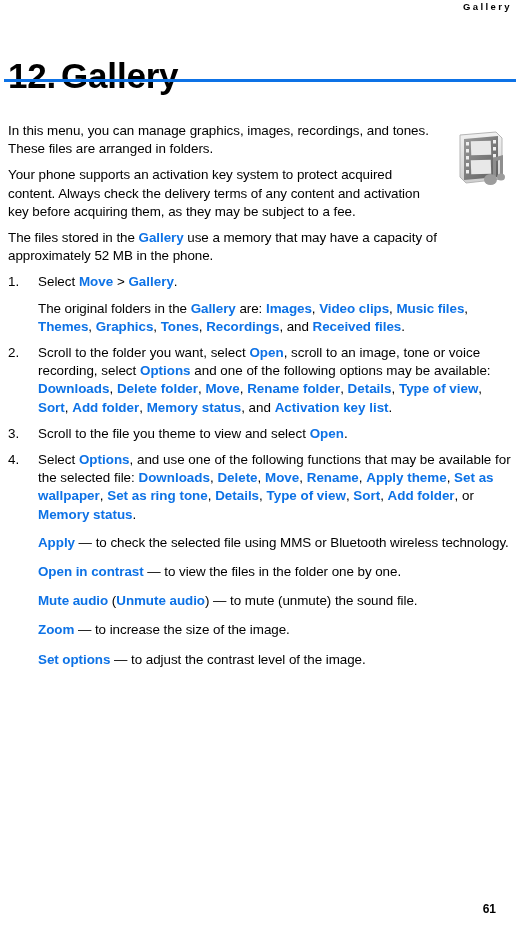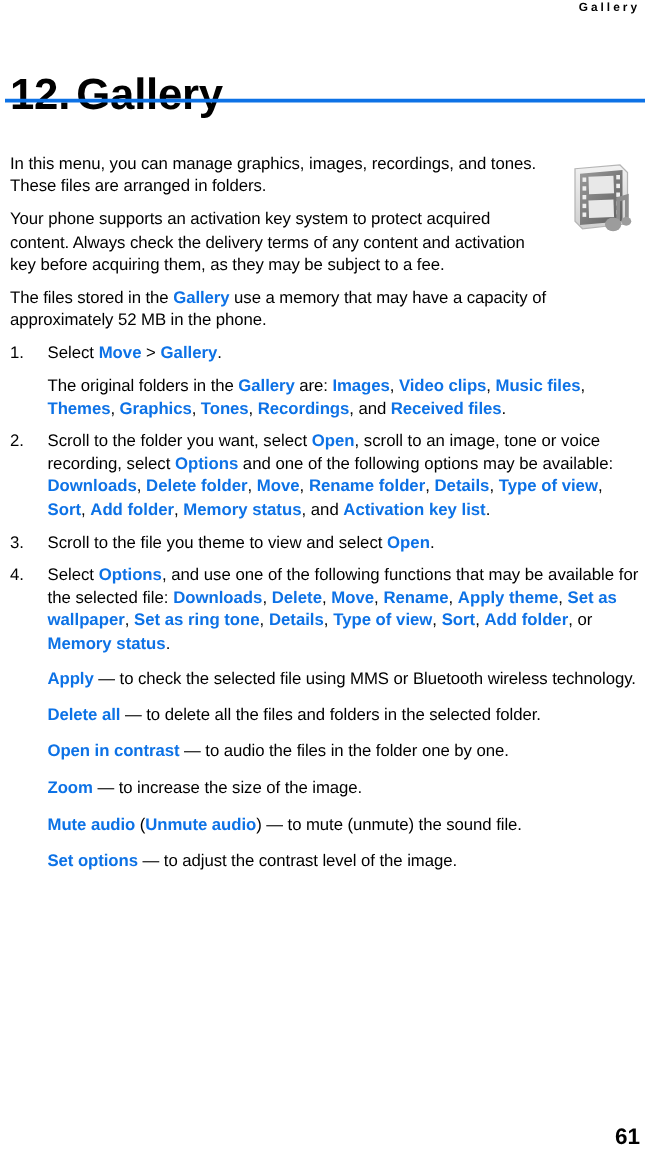--- a/index.html
+++ b/index.html
@@ -110,22 +110,22 @@
   }
 
   
   .opt-list { padding-left: 30px; margin-top: 10px; }
   .opt-list .opt { margin-bottom: 11px; }
 
   
   .page-number {
     position: absolute;
     bottom: 8px;
-    right: 8px;
-    font-size: 18px;
+    right: 24px;
+    font-size: 12px;
     font-weight: bold;
     color: #000;
     line-height: 16px;
   }
 </style>
 </head>
 <body>
 
 <div class="running-header">Gallery</div>
 
@@ -198,22 +198,21 @@
 
     <li>
       <span>Select </span><span class="blue">Options</span><span>, and use one of the following functions that may be available for the selected file: </span><span><span class="blue">Downloads</span>, <span class="blue">Delete</span>, <span class="blue">Move</span>, <span class="blue">Rename</span>, <span class="blue">Apply theme</span>, <span class="blue">Set as wallpaper</span>, <span class="blue">Set as ring tone</span>, <span class="blue">Details</span>, <span class="blue">Type of view</span>, <span class="blue">Sort</span>, <span class="blue">Add folder</span></span><span>, or </span><span class="blue">Memory status</span><span>.</span>
 
     </li>
 
   </ol>
 
   <div class="opt-list">
       <p class="opt"><span class="blue">Apply</span><span> — </span><span>to check the selected file using MMS or Bluetooth wireless technology.</span></p>
-      <p class="opt"><span class="blue">Delete all</span><span> — </span><span>to delete all the files and folders in the selected folder.</span></p>
-      <p class="opt"><span class="blue">Open in contrast</span><span> — </span><span>to audio the files in the folder one by one.</span></p>
+      <p class="opt"><span class="blue">Open in contrast</span><span> — </span><span>to view the files in the folder one by one.</span></p>
+      <p class="opt"><span class="blue">Mute audio</span><span> (</span><span class="blue">Unmute audio</span><span>)</span><span> — </span><span>to mute (unmute) the sound file.</span></p>
       <p class="opt"><span class="blue">Zoom</span><span> — </span><span>to increase the size of the image.</span></p>
-      <p class="opt"><span class="blue">Mute audio</span><span> (</span><span class="blue">Unmute audio</span><span>)</span><span> — </span><span>to mute (unmute) the sound file.</span></p>
       <p class="opt"><span class="blue">Set options</span><span> — </span><span>to adjust the contrast level of the image.</span></p>
     </div>
 
 </div>
 
 <div class="page-number">61</div>
 
 </body></html>

